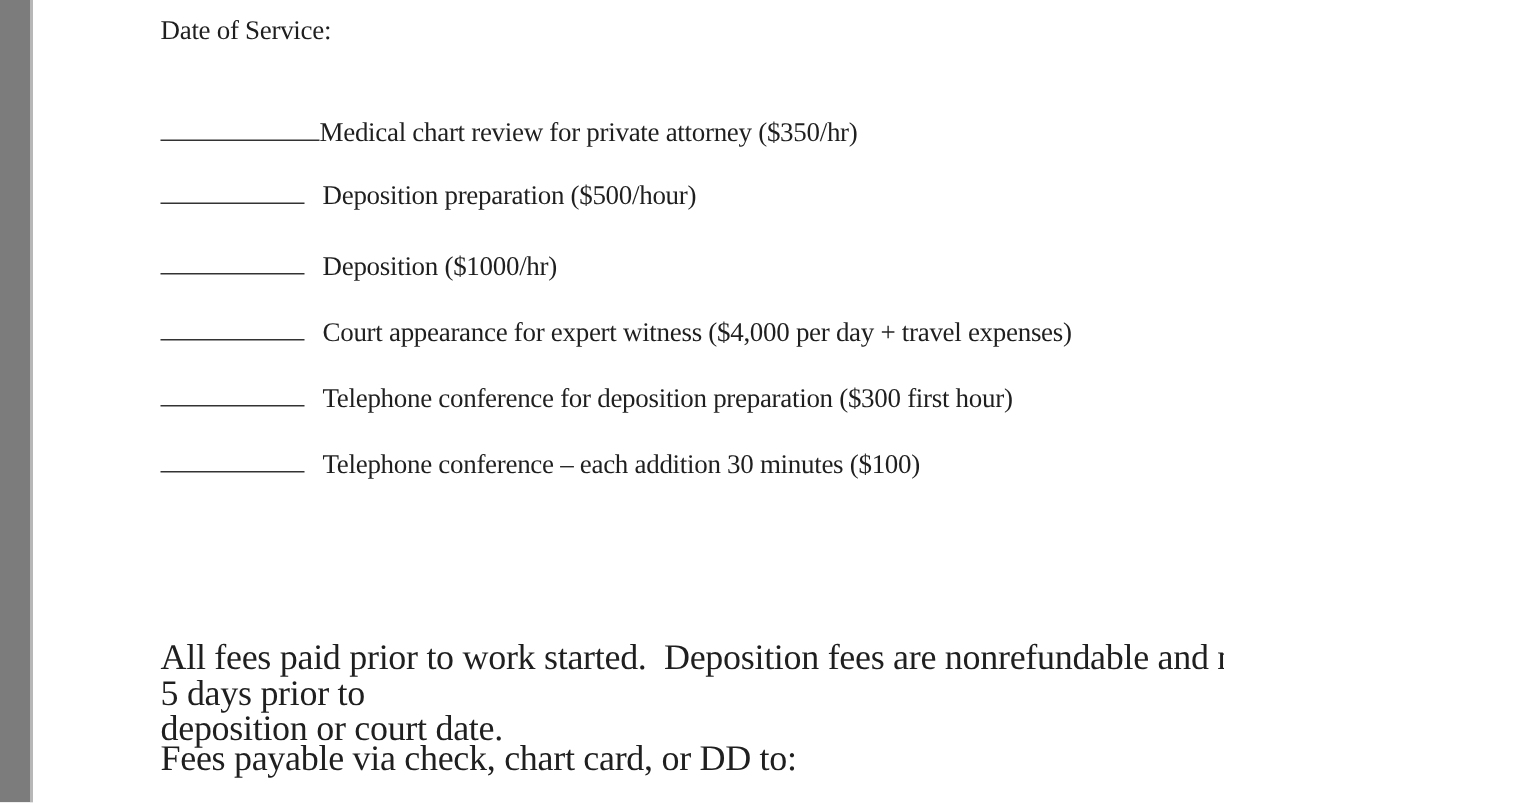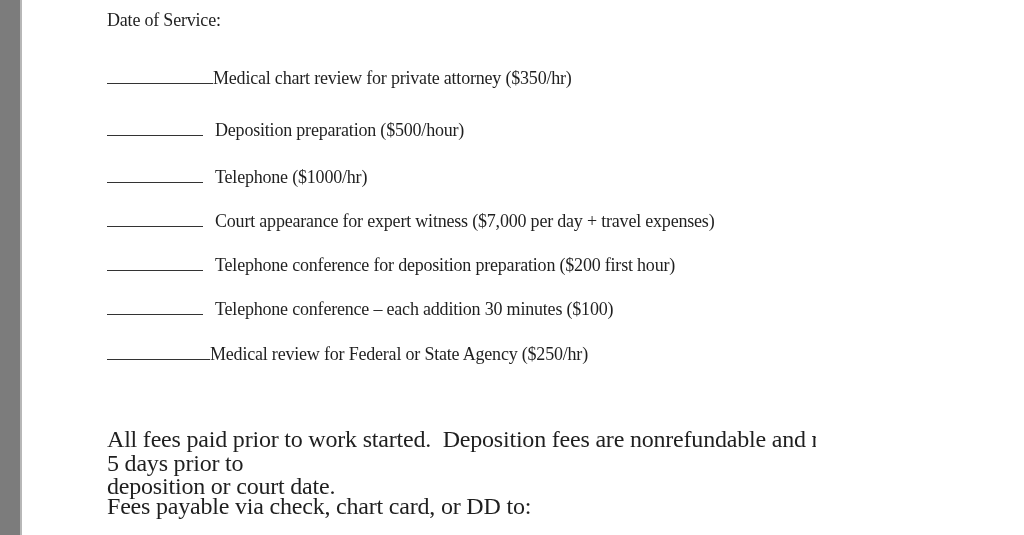--- a/index.html
+++ b/index.html
@@ -54,21 +54,21 @@
   }
   .blank {
     display: inline-block;
     height: 14px;
     border-bottom: 1.5px solid #333333;
   }
   .b-106 { width: 106px; }
   .b-96  { width: 96px; }
   .b-103 { width: 103px; }
   .gap   { margin-left: 12px; }
-  .row-1 { top: 67px; font-family: Liberation Serif, serif; }
+  .row-1 { top: 77px; font-family: Liberation Serif, serif; }
   .row-2 { top: 119px; }
   .row-3 { top: 166px; }
   .row-4 { top: 210px; }
   .row-5 { top: 254px; }
   .row-6 { top: 298px; }
   .row-7 { top: 343px; }
   .note {
     position: absolute;
     left: 107px;
     font-size: 24px;
@@ -92,37 +92,34 @@
 
   <div class="fee-row row-1">
     <span class="blank b-106"></span><span>Medical chart review for private attorney ($350/hr)</span>
   </div>
 
   <div class="fee-row row-2">
     <span class="blank b-96"></span><span class="gap">Deposition preparation ($500/hour)</span>
   </div>
 
   <div class="fee-row row-3">
-    <span class="blank b-96"></span><span class="gap">Telephone ($1000/hr)</span>
+    <span class="blank b-96"></span><span class="gap">Deposition ($1000/hr)</span>
   </div>
 
   <div class="fee-row row-4">
-    <span class="blank b-96"></span><span class="gap">Court appearance for expert witness ($7,000 per day + travel expenses)</span>
+    <span class="blank b-96"></span><span class="gap">Court appearance for expert witness ($4,000 per day + travel expenses)</span>
   </div>
 
   <div class="fee-row row-5">
-    <span class="blank b-96"></span><span class="gap">Telephone conference for deposition preparation ($200 first hour)</span>
+    <span class="blank b-96"></span><span class="gap">Telephone conference for deposition preparation ($300 first hour)</span>
   </div>
 
   <div class="fee-row row-6">
     <span class="blank b-96"></span><span class="gap">Telephone conference – each addition 30 minutes ($100)</span>
   </div>
 
-  <div class="fee-row row-7">
-    <span class="blank b-103"></span><span>Medical review for Federal or State Agency ($250/hr)</span>
-  </div>
 
   <div class="note fees-note">All fees paid prior to work started.  Deposition fees are nonrefundable and must be paid 5 days prior to
 deposition or court date.</div>
 
   <div class="note payment-note">Fees payable via check, chart card, or DD to:</div>
 
 </div>
 
 </body></html>

